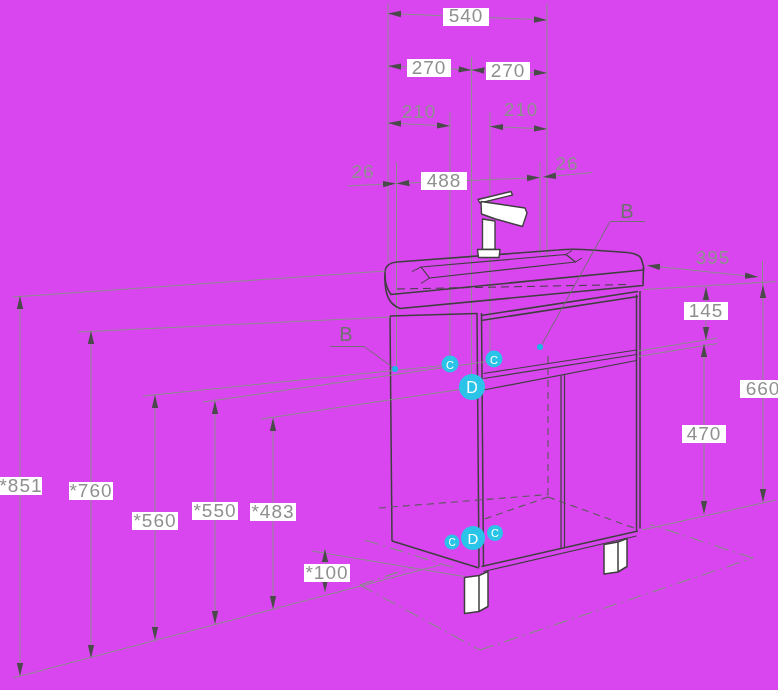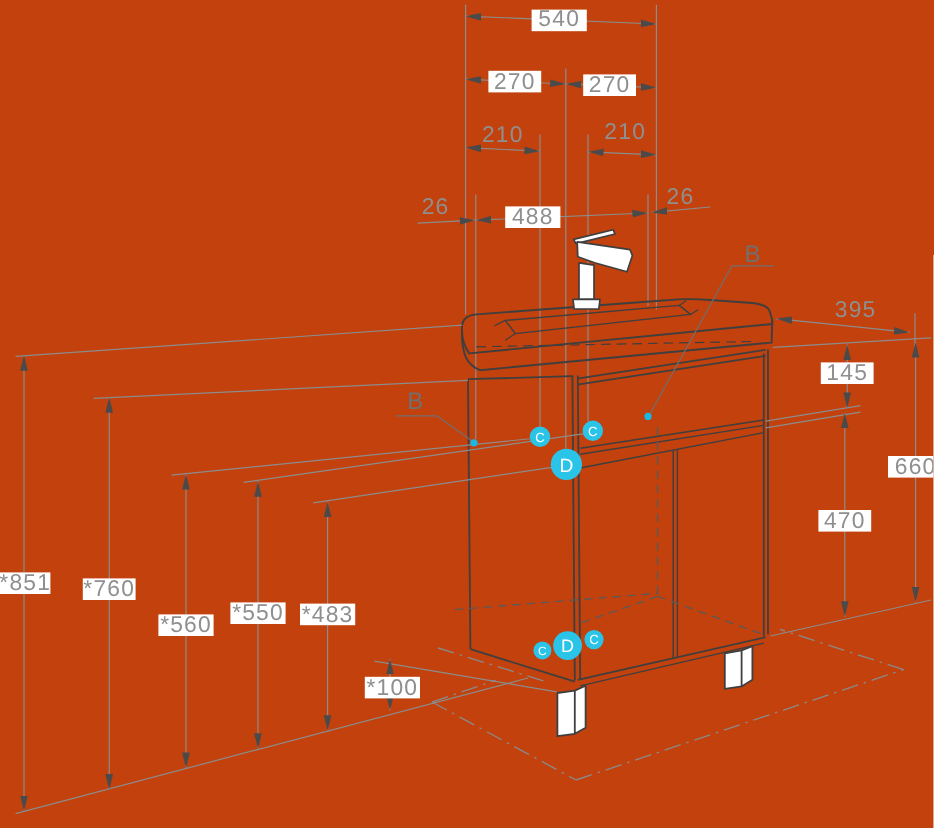--- a/index.html
+++ b/index.html
@@ -1,16 +1,16 @@
 <!DOCTYPE html>
 <html><head>
 <meta charset="utf-8">
 <style>
   html,body{margin:0;padding:0;background:#ffffff;}
-  .stage{width:778px;height:690px;position:relative;background:#c2410c;overflow:hidden;
+  .stage{width:778px;height:690px;position:relative;background:#d946ef;overflow:hidden;
          font-family:"Liberation Sans", sans-serif;}
   svg{display:block;}
   text{font-family:"Liberation Sans","DejaVu Sans",sans-serif;}
   .dimtxt{font-size:19px;fill:#8f8f8f;letter-spacing:1px;}
   .lbltxt{font-size:20px;fill:#707070;}
   .marktxt{fill:#ffffff;font-weight:400;}
 </style>
 </head>
 <body>
 

